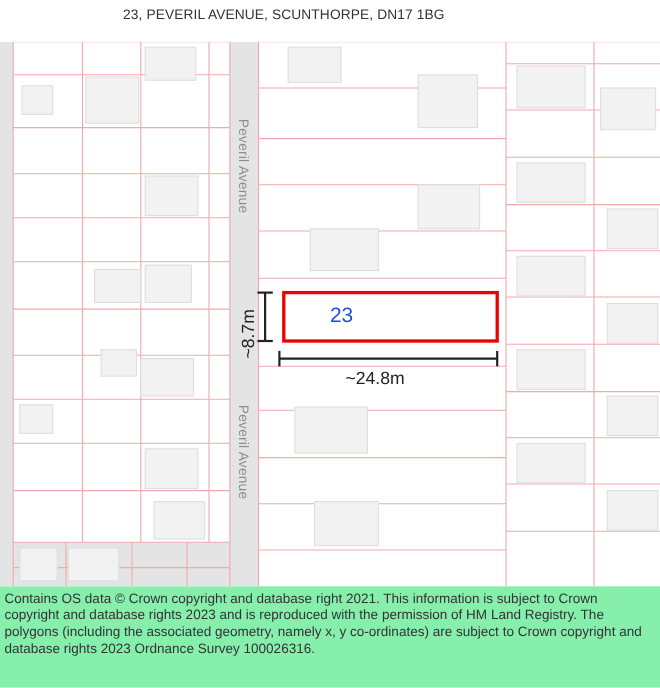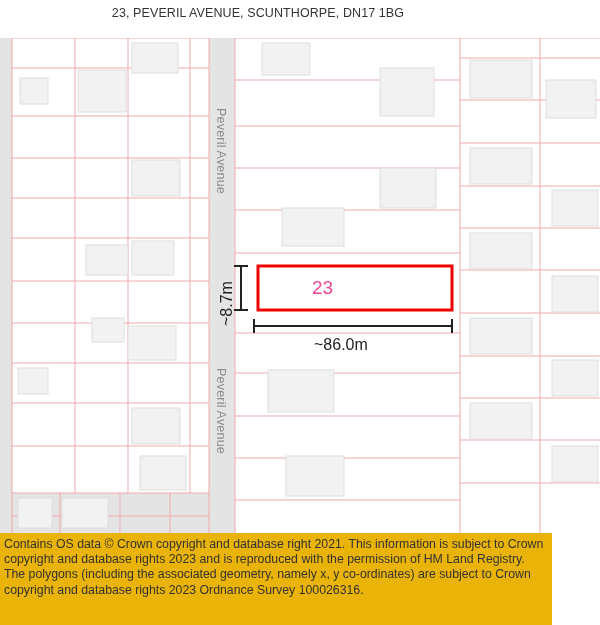--- a/index.html
+++ b/index.html
@@ -69,42 +69,41 @@
     letter-spacing: 0.2px;
     transform-origin: 0 0;
   }
   .area-label {
     font-size: 20px;
     color: #222;
     letter-spacing: -0.2px;
   }
   .plot-number {
     font-size: 19px;
-    color: #ec4899;
-    margin-left: 12px;
+    color: #1d4ed8;
   }
   .dim-h {
     font-size: 16px;
     color: #222;
   }
   .dim-v {
     font-size: 16px;
     color: #222;
     transform-origin: 0 0;
   }
   
   .footer {
     position: absolute;
     top: 533px;
     left: 0;
-    width: 552px;
+    width: 600px;
     height: 92px;
     padding: 4px 4px 0 4px;
     box-sizing: border-box;
-    background: #eab308;
+    background: #86efac;
   }
   .footer p {
     margin: 0;
     font-size: 12.3px;
     line-height: 15.2px;
     color: #333;
   }
 </style>
 </head>
 <body>
@@ -227,21 +226,21 @@
       </g>
     </svg>
 
     <div class="map-label street-label" style="left:228px; top:70px; transform: rotate(90deg);">Peveril Avenue</div>
 
     <div class="map-label street-label" style="left:228px; top:330px; transform: rotate(90deg);">Peveril Avenue</div>
 
 
     <div class="map-label plot-number" style="left:300px; top:239px;">23</div>
 
-    <div class="map-label dim-h" style="left:314px; top:298px;">~86.0m</div>
+    <div class="map-label dim-h" style="left:314px; top:298px;">~24.8m</div>
 
     <div class="map-label dim-v" style="left:218px; top:288px; transform: rotate(-90deg);">~8.7m</div>
   </div>
 
   <div class="footer">
     <p>Contains OS data © Crown copyright and database right 2021. This information is subject to Crown copyright and database rights 2023 and is reproduced with the permission of HM Land Registry. The polygons (including the associated geometry, namely x, y co-ordinates) are subject to Crown copyright and database rights 2023 Ordnance Survey 100026316.</p>
   </div>
 
 </div>
 

